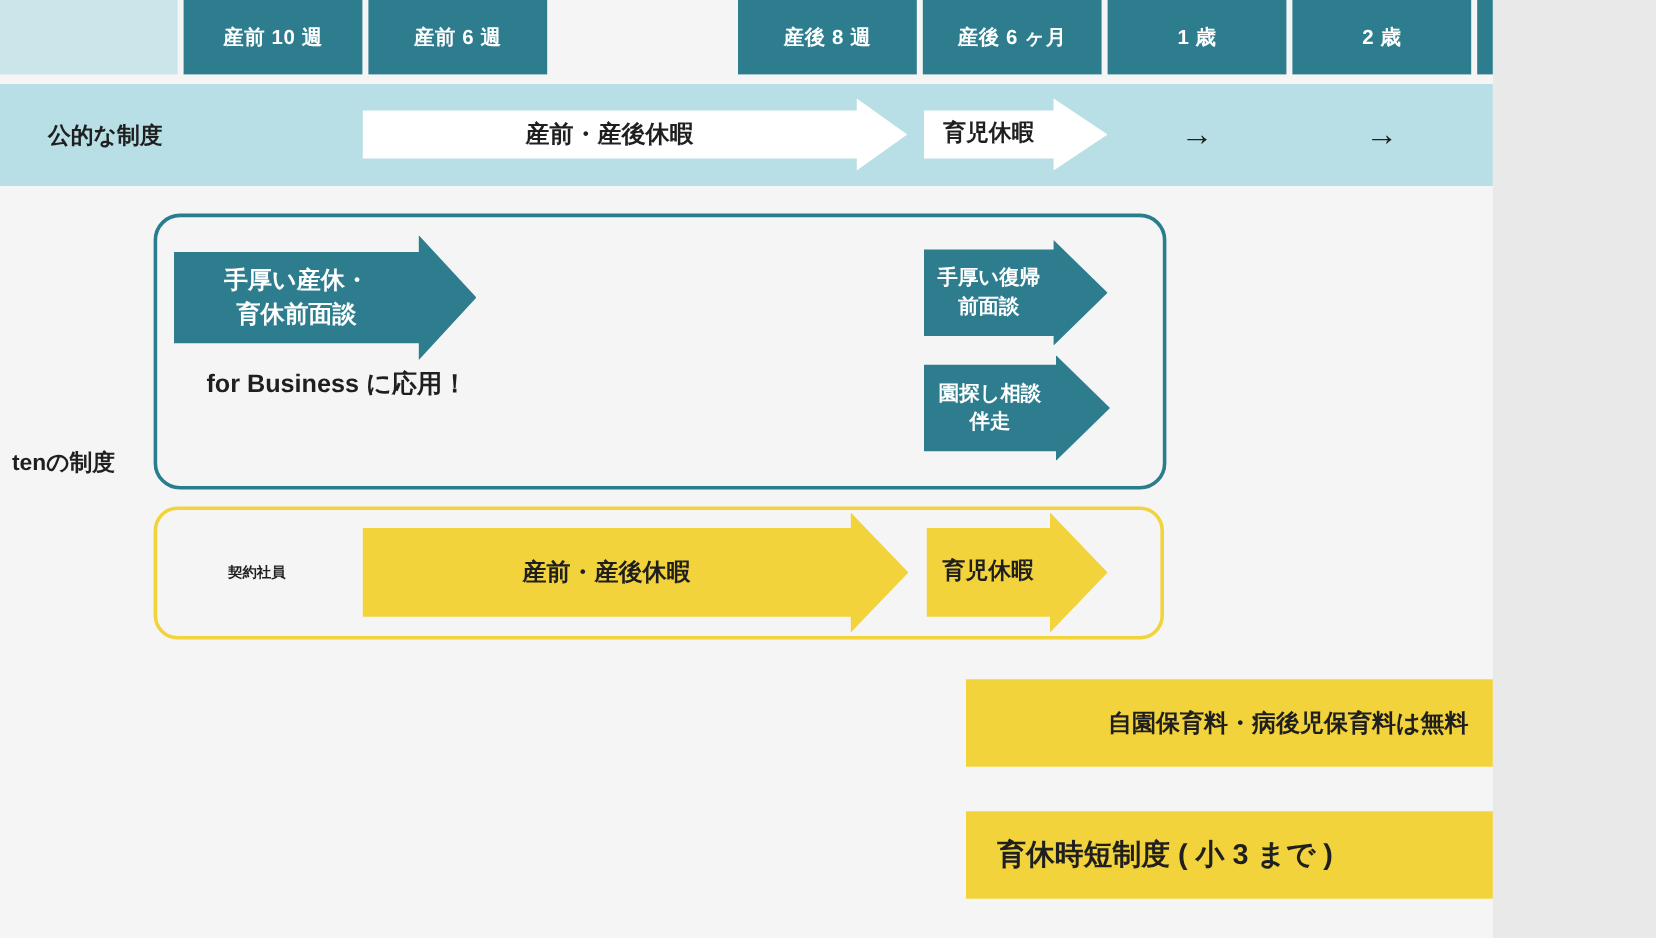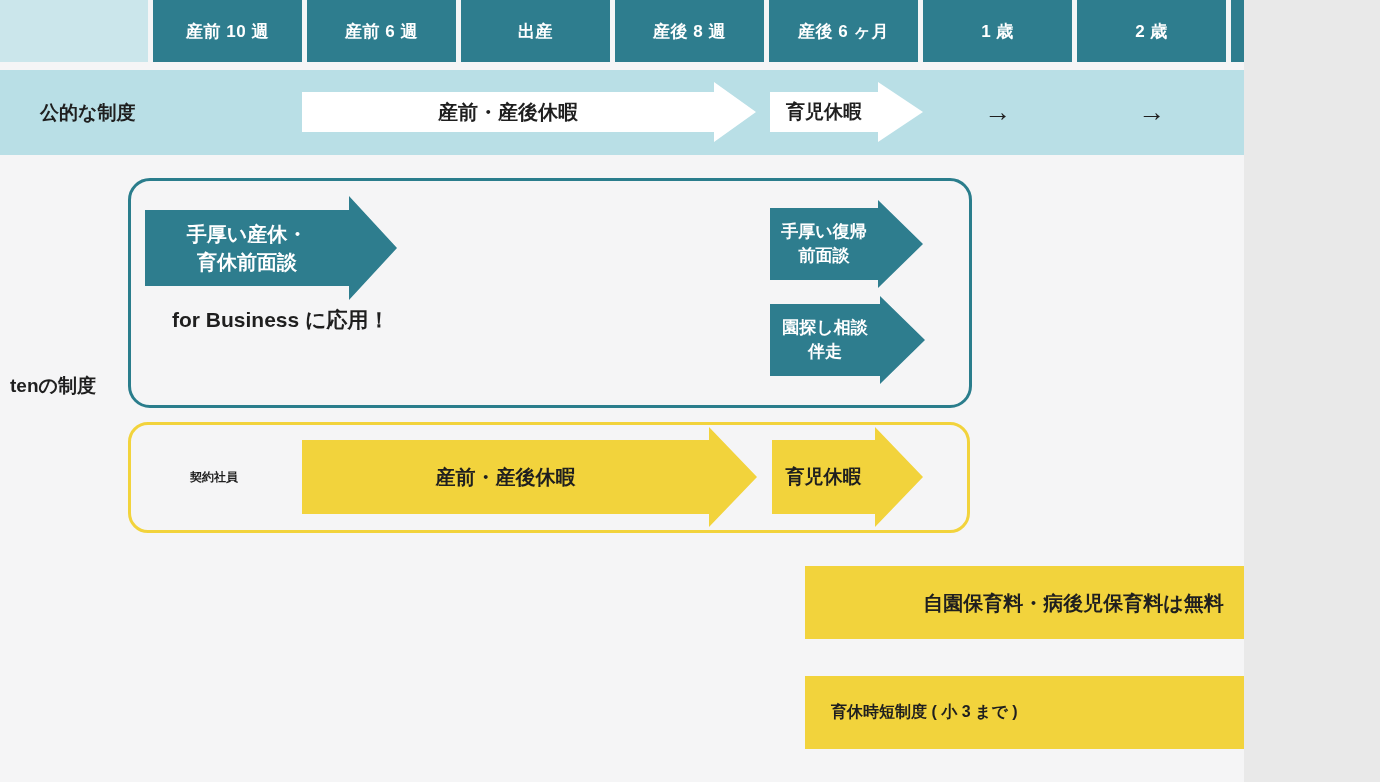--- a/index.html
+++ b/index.html
@@ -82,21 +82,20 @@
   }
 </style>
 </head>
 <body>
 
 <div id="stage">
 
   <div id="hdr-empty"></div>
   <div class="hdr-cell" style="left:153px">産前 10 週</div>
   <div class="hdr-cell" style="left:307px">産前 6 週</div>
-  <div class="hdr-cell" style="left:461px">出産</div>
   <div class="hdr-cell" style="left:615px">産後 8 週</div>
   <div class="hdr-cell" style="left:769px">産後 6 ヶ月</div>
   <div class="hdr-cell" style="left:923px">1 歳</div>
   <div class="hdr-cell" style="left:1077px">2 歳</div>
   <div class="hdr-cell" style="left:1231px">～6 歳</div>
 
   <div id="band"></div>
   <div class="row-label" style="top:70px;height:85px;margin-left:30px;">公的な制度</div>
 
   <div class="arrow white" style="left:302px;top:82px;width:454px;height:60px;--head:42px;--inset:10px;font-size:20px;">
@@ -135,17 +134,17 @@
   <div class="arrow yellow" style="left:302px;top:427px;width:455px;height:100px;--head:48px;--inset:13px;font-size:20px;">
     <span>産前・産後休暇</span>
   </div>
   <div class="arrow yellow" style="left:772px;top:427px;width:151px;height:100px;--head:48px;--inset:13px;font-size:19px;">
     <span>育児休暇</span>
   </div>
 
   <div class="arrow yellow" style="left:805px;top:557px;width:565px;height:91px;--head:48px;--inset:9px;font-size:20px;align-items:center;padding-left:20px;">
     <span style="text-align:left;">自園保育料・病後児保育料は無料</span>
   </div>
-  <div class="arrow yellow" style="left:805px;top:667px;width:565px;height:91px;--head:48px;--inset:9px;font-size:16px;align-items:flex-start;padding-left:26px;">
+  <div class="arrow yellow" style="left:805px;top:667px;width:565px;height:91px;--head:48px;--inset:9px;font-size:24px;align-items:flex-start;padding-left:26px;">
     <span style="text-align:left;">育休時短制度 ( 小 3 まで )</span>
   </div>
 
 </div>
 
 </body></html>

